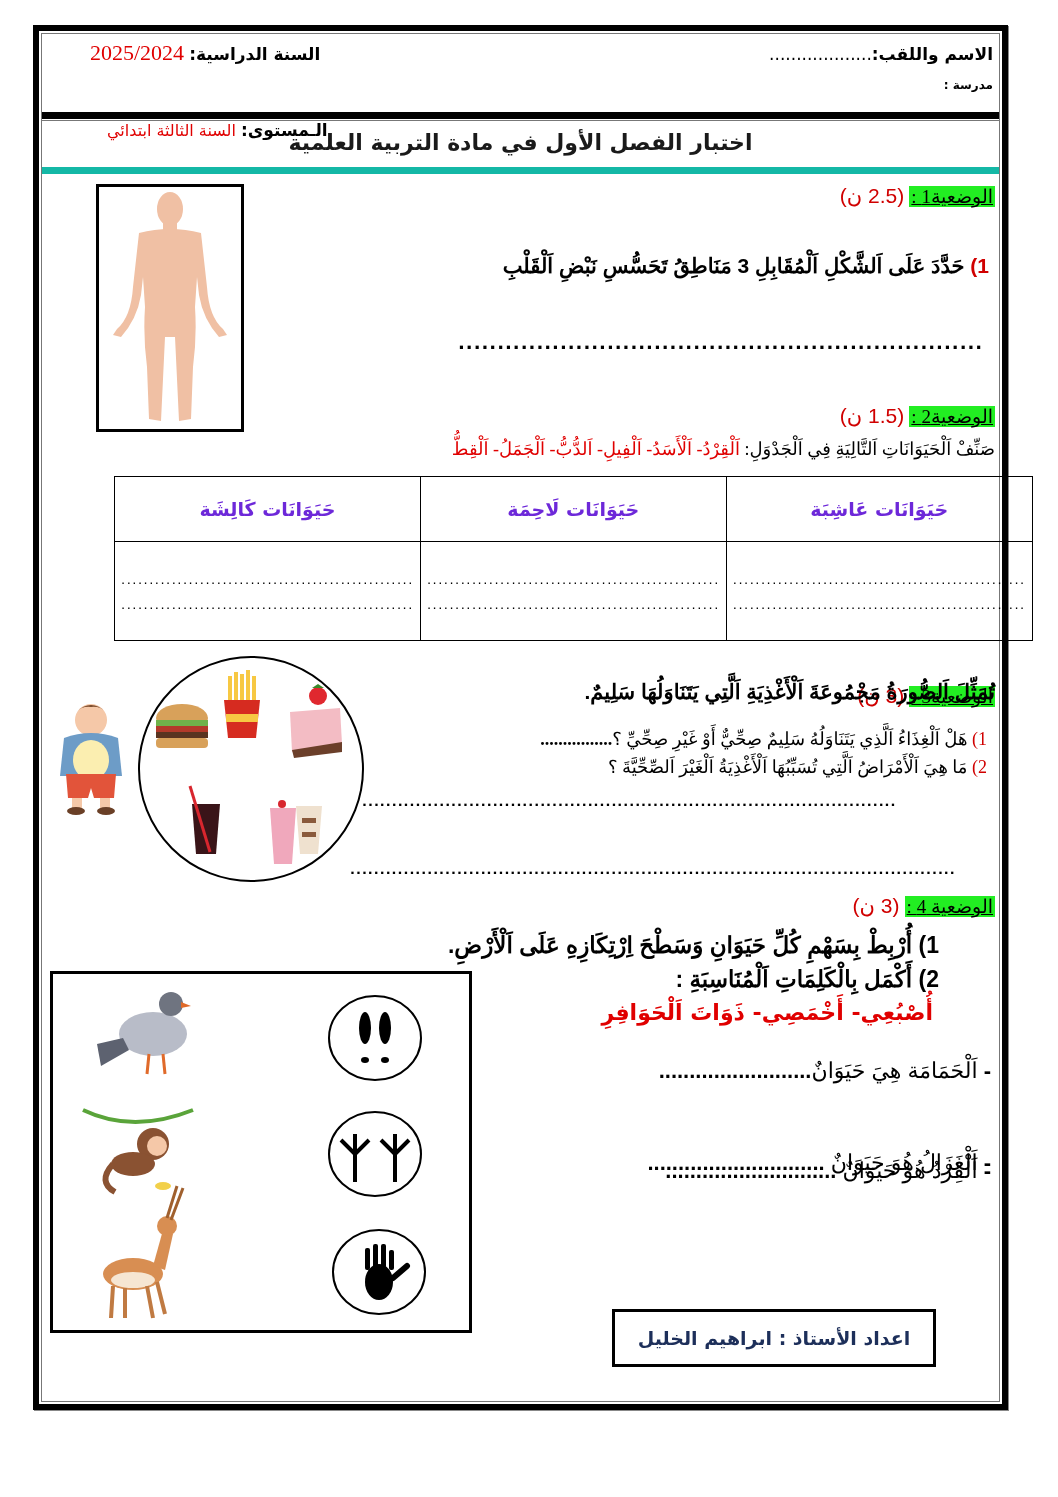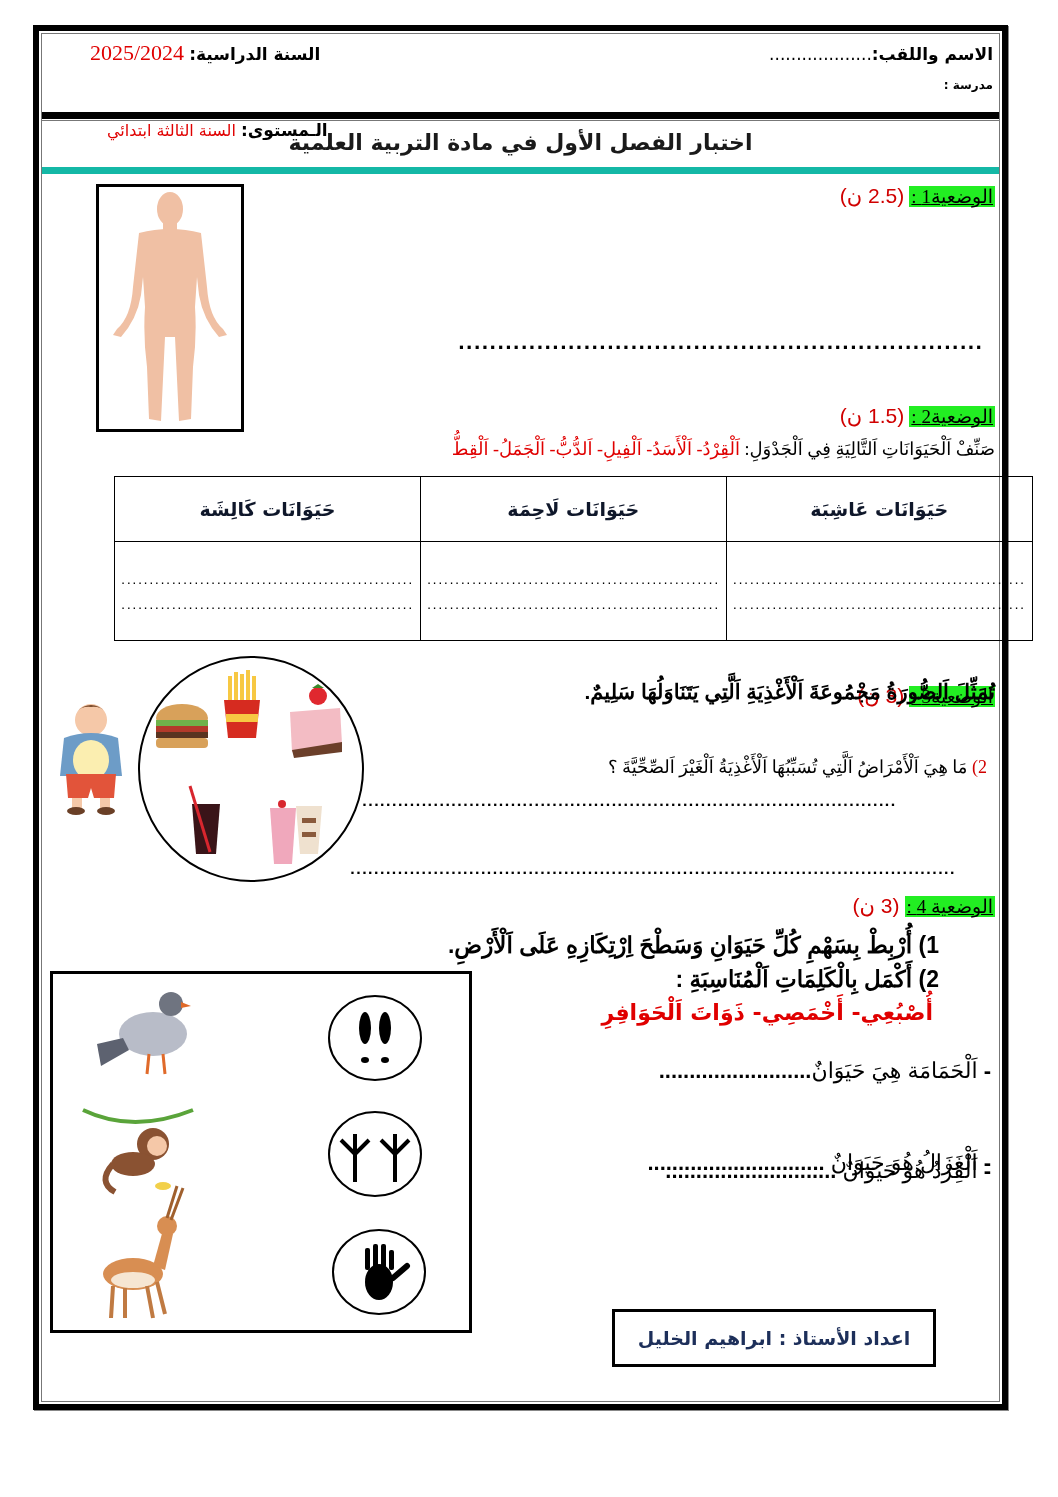--- a/index.html
+++ b/index.html
@@ -15,21 +15,21 @@
   .bold { font-weight: bold; }
   .red { color: #e00000; }
   .tag { background: #22ee22; text-decoration: underline; padding: 0 2px; font-family: "Liberation Serif", serif; font-size: 19px; }
   .pts { color: #d00000; font-weight: normal; font-size: 21px; font-family: "Liberation Sans", sans-serif; }
   .dots { letter-spacing: 1px; font-weight: bold; }
   .q { font-size: 21px; font-weight: bold; font-family: "Liberation Sans", sans-serif; }
   .qs { font-size: 18px; font-family: "Liberation Serif", serif; }
   .num-red { color: #d00000; }
   table.cls { position: absolute; left: 72px; top: 442px; width: 890px; border-collapse: collapse; }
   table.cls td, table.cls th { border: 1px solid #000; }
-  table.cls th { height: 62px; font-size: 19px; color: #0f172a; font-weight: bold; }
+  table.cls th { height: 62px; font-size: 19px; color: #6d28d9; font-weight: bold; }
   table.cls td { height: 98px; vertical-align: top; padding: 0 6px; }
   .fill { display: block; margin-top: 30px; letter-spacing: 1.5px; font-size: 13px; text-align: center; }
   .fill + .fill { margin-top: 10px; }
   .box-img { position: absolute; border: 3px solid #000; background: #fff; }
   .footer-box { position: absolute; left: 570px; top: 1275px; width: 318px; height: 52px; border: 3px solid #000;
                 display: flex; align-items: center; justify-content: center; color: #1d2f5a; font-weight: bold; font-size: 19px; }
 </style>
 </head>
 <body>
 
@@ -61,20 +61,24 @@
     </div>
     <div class="box-img" style="left:54px; top:150px; width:142px; height:242px;">
       <svg width="142" height="242" viewBox="0 0 142 242">
         <g fill="#f0c0a4">
           <ellipse cx="71" cy="22" rx="13" ry="17"></ellipse>
           <rect x="64" y="34" width="14" height="10"></rect>
           <path d="M40 46 Q71 38 102 46 L108 100 Q110 130 124 142 L128 148 L120 150 Q104 132 100 108 L98 90 L96 120 Q98 150 94 180 L92 232 L80 234 L76 150 L66 150 L62 234 L50 232 L48 180 Q44 150 46 120 L44 90 L42 108 Q38 132 22 150 L14 148 L18 142 Q32 130 34 100 Z"></path>
         </g>
       </svg>
     </div>
+    <div class="abs rtl q" style="right:10px; top:220px;">
+      <span class="num-red">1)</span>
+      <span>حَدَّدَ عَلَى اَلشَّكْلِ اَلْمُقَابِلِ 3 مَنَاطِقُ تَحَسُّسِ نَبْضِ اَلْقَلْبِ</span>
+    </div>
     <div class="abs dots" style="left:416px; top:298px; font-size:18px;">...................................................................</div>
 
     <div class="abs rtl" style="right:4px; top:370px;">
       <span class="tag">الوضعية2 :</span>
       <span class="pts">(1.5 ن)</span>
     </div>
     <div class="abs rtl" style="right:4px; top:404px; font-size:18px; font-family:'Liberation Serif',serif;">
       <span>صَنِّفْ اَلْحَيَوَانَاتِ اَلتَّالِيَةِ فِي اَلْجَدْوَلِ:</span>
       <span class="red">اَلْقِرْدُ- اَلْأَسَدُ- اَلْفِيلِ- اَلدُّبُّ- اَلْجَمَلُ- اَلْقِطُّ</span>
     </div>
@@ -152,20 +156,24 @@
         <g>
           <path d="M130 150 L156 150 L152 206 L134 206Z" fill="#f0a8bc"></path>
           <path d="M156 148 L182 148 L178 196 L160 196Z" fill="#efe1cf"></path>
           <rect x="162" y="160" width="14" height="5" fill="#8a5a3c"></rect>
           <rect x="162" y="174" width="14" height="5" fill="#8a5a3c"></rect>
           <circle cx="142" cy="146" r="4" fill="#d8262e"></circle>
         </g>
       </svg>
     </div>
 
+    <div class="abs rtl qs" style="right:12px; top:694px;">
+      <span class="num-red">1)</span>
+      <span>هَلْ اَلْغِذَاءُ اَلَّذِي يَتَنَاوَلُهُ سَلِيمٌ صِحِّيٌّ أَوْ غَيْرِ صِحِّيِّ ؟</span><span class="dots">................</span>
+    </div>
     <div class="abs rtl qs" style="right:12px; top:722px;">
       <span class="num-red">2)</span>
       <span>مَا هِيَ اَلْأَمْرَاضُ اَلَّتِي تُسَبِّبُهَا اَلْأَغْذِيَةُ اَلْغَيْرَ اَلصِّحِّيَّةَ ؟</span>
     </div>
     <div class="abs dots" style="left:320px; top:760px; font-size:13px;">..........................................................................................</div>
     <div class="abs dots" style="left:308px; top:828px; font-size:13px;">......................................................................................................</div>
 
     <div class="abs rtl" style="right:4px; top:860px;">
       <span class="tag">الوضعية 4 :</span>
       <span class="pts">(3 ن)</span>

